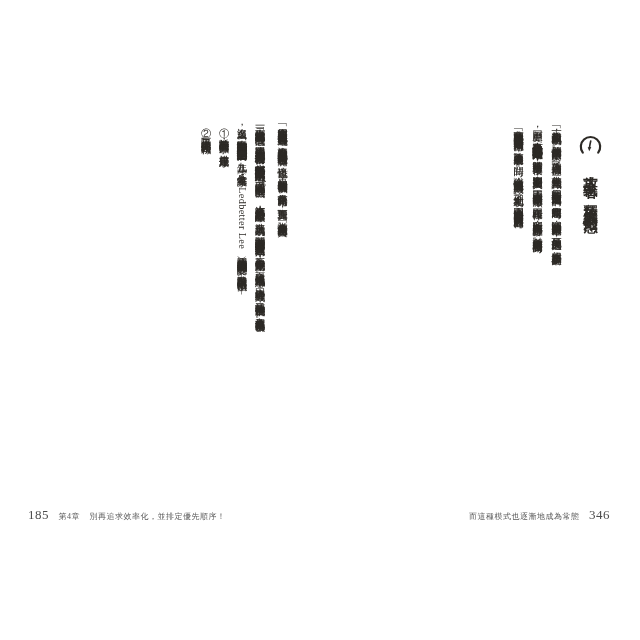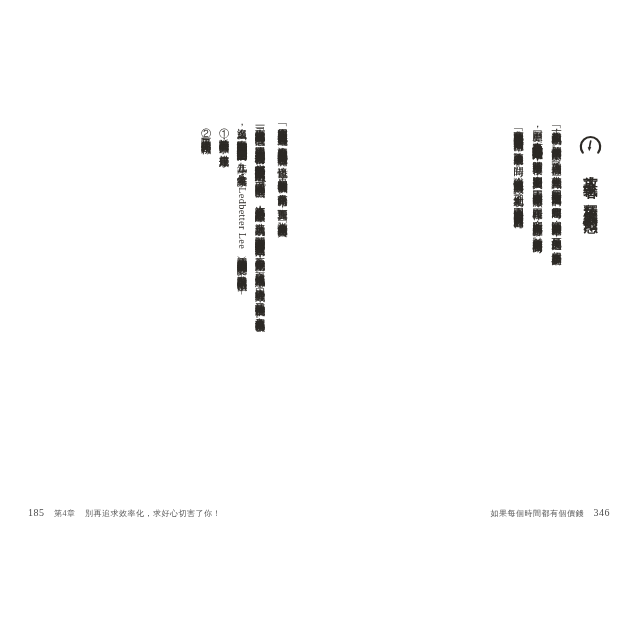--- a/index.html
+++ b/index.html
@@ -53,21 +53,21 @@
     writing-mode:horizontal-tb;
     font-size:8px;
     color:#5a5a5a;
     letter-spacing:0.5px;
     white-space:nowrap;
   }
   .footer-left{ left:28px; }
   .footer-right{ right:30px; }
   .footer span{ margin-right:7px; }
   .footer span:last-child{ margin-right:0; }
-  .footer .pageno{ font-size:10px; color:#4c4c4c;text-align:center; }
+  .footer .pageno{ font-size:13px; color:#4c4c4c;text-align:center; }
 </style>
 </head>
 <body>
 
 <div class="canvas">
 
   <div class="page page-right">
     <div class="title-col">
       <span class="title-icon">
         <svg viewBox="0 0 24 24" fill="none">
@@ -90,21 +90,21 @@
         <p><span>一直到二十世紀初出現了「時間管理」的概念，美國管理學家腓德烈・泰勒提出</span><span class="em">「細分任務、幫任務計時可提升產值效率」的想法</span><span>，因而成了「時間管理」問世的契機</span><sup>10</sup><span>。汽車大亨福特基於該想法設計出生產線，造就出莫大的成功，開始有老闆要求所有員工出席時間管理課程以追求高效率，為每項工作制定截止期限，而這種模式也逐漸地成為常態。因為這樣的管理方式，福特公司的產值翻倍成長，產值和效率也升格為全民口號。</span></p>
         <p><span>沒過多久，</span><span class="em">泰勒「時間管理」的想法就從工廠擴展到個人生產力的層面</span><span>。一九一八年，一位名為艾維・李（Ivy Ledbetter Lee）的美國管理顧問接受一間鋼鐵公司的委託，對該公司的白領員工做出了以下指示——</span></p>
         <p><span>①於睡前列出明天要做的六件事，並排定優先順序。</span></p>
         <p><span>②隔天早上從第一項任務開始執行。</span></p>
       </div>
   </div>
 
   <div class="footer footer-left">
     <span class="pageno">185</span>
     <span>第4章</span>
-    <span>別再追求效率化，求好心切害了你！</span>
+    <span>別再追求效率化，並排定優先順序！</span>
   </div>
 
   <div class="footer footer-right">
-    <span>如果每個時間都有個價錢</span>
+    <span>而這種模式也逐漸地成為常態</span>
     <span class="pageno">346</span>
   </div>
 
 </div>
 
 </body></html>

